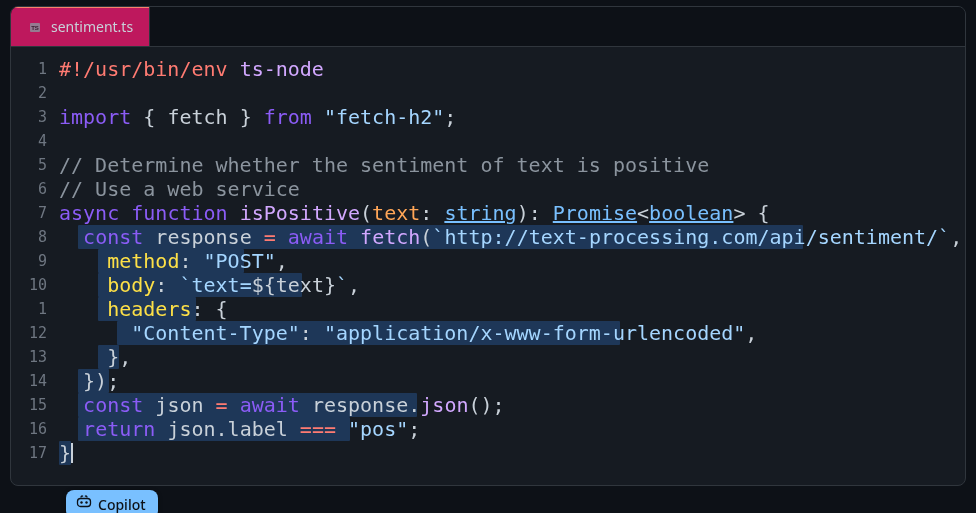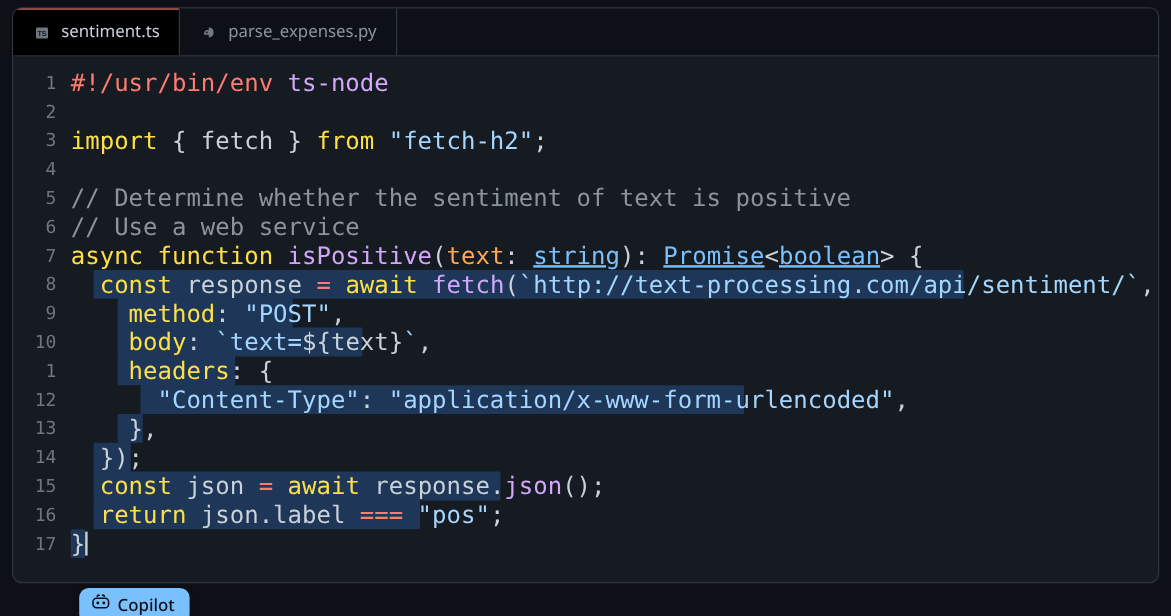--- a/index.html
+++ b/index.html
@@ -35,21 +35,21 @@
     gap: 8px;
     padding: 0 16px;
     border-right: 1px solid #30363d;
     color: #8b949e;
     cursor: pointer;
     position: relative;
     font-family: -apple-system, "Segoe UI", system-ui, sans-serif;
     font-size: 14px;
   }
   .tab.active {
-    background: #000000;
+    background: #be185d;
     color: #c9d1d9;
   }
   .tab.active::before {
     content: "";
     position: absolute;
     top: -1px;
     left: 0;
     right: 0;
     height: 2px;
     background: #f9826c;
@@ -110,21 +110,21 @@
     width: 2px;
     height: 20px;
     background: #c9d1d9;
     vertical-align: middle;
     margin-bottom: 3px;
     position: relative;
     z-index: 2;
   }
   
   .c-comment { color: #8b949e; }
-  .c-keyword { color: #fde047; margin-top: 46px; }
+  .c-keyword { color: #8b5cf6; margin-top: 46px; }
   .c-function { color: #d2a8ff; }
   .c-string { color: #a5d6ff; }
   .c-shebang { color: #ff7b72; }
   .c-shebang2 { color: #d2a8ff; }
   .c-param { color: #ffa657; }
   .c-type { color: #79c0ff; text-decoration: underline; }
   .c-var { color: #c9d1d9; }
   .c-prop { color: #fde047; }
   .c-punct { color: #c9d1d9; }
   .c-op { color: #ff7b72; }
@@ -154,29 +154,20 @@
 <div class="editor-frame">
   <div class="tab-bar" id="tab-bar">
       <div class="tab active">
         <span class="tab-icon">
           <svg viewBox="0 0 16 16">
             <rect x="3" y="4" width="10" height="9" rx="1" fill="#8b949e"></rect>
             <text x="8" y="11" text-anchor="middle" font-size="6" font-family="sans-serif" font-weight="bold" fill="#161b22">TS</text>
           </svg>
         </span>
         <span>sentiment.ts</span>
-      </div>
-      <div class="tab">
-        <span class="tab-icon">
-          <svg viewBox="0 0 16 16">
-            <path d="M4 10 C4 6 6 6 8 6 L8 4 C10 4 12 5 12 8 C12 11 10 12 8 12 L8 10 Z" fill="#8b949e"></path>
-            <circle cx="6.3" cy="8" r="0.8" fill="#161b22"></circle>
-          </svg>
-        </span>
-        <span>parse_expenses.py</span>
       </div>
     </div>
   <div class="code-area">
     <div class="gutter" id="gutter">
         <div>1</div>
         <div>2</div>
         <div>3</div>
         <div>4</div>
         <div>5</div>
         <div>6</div>

